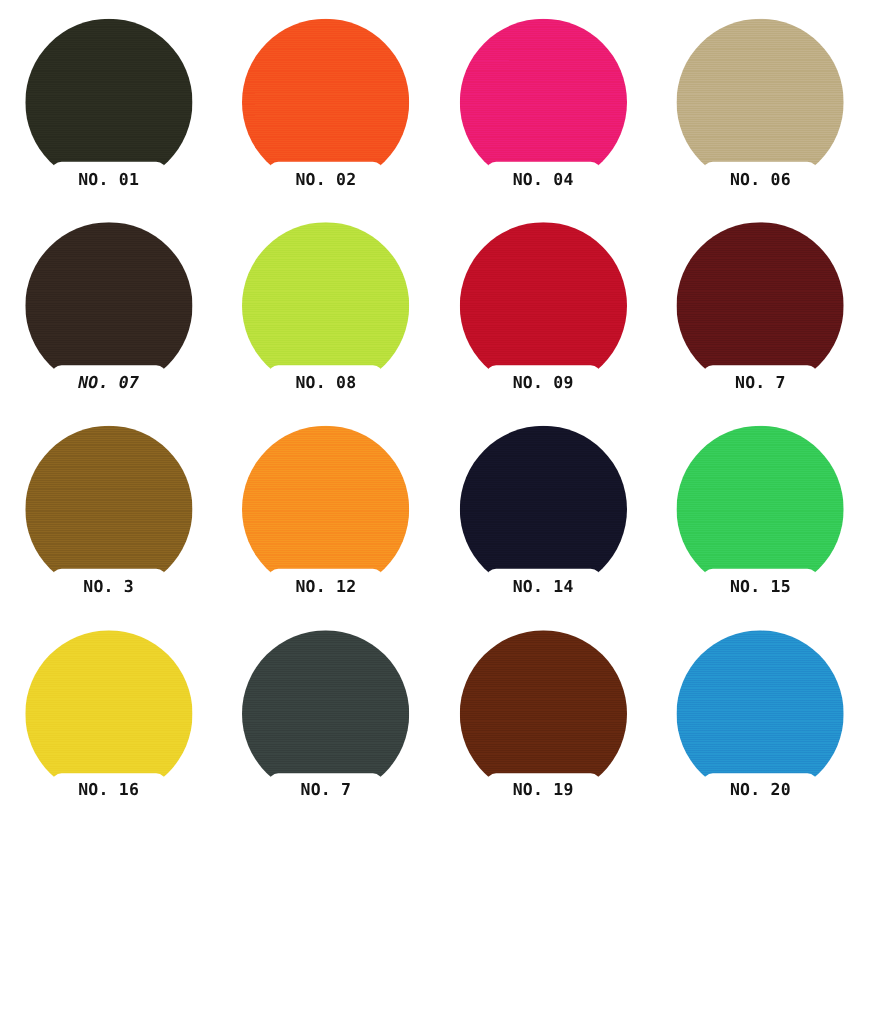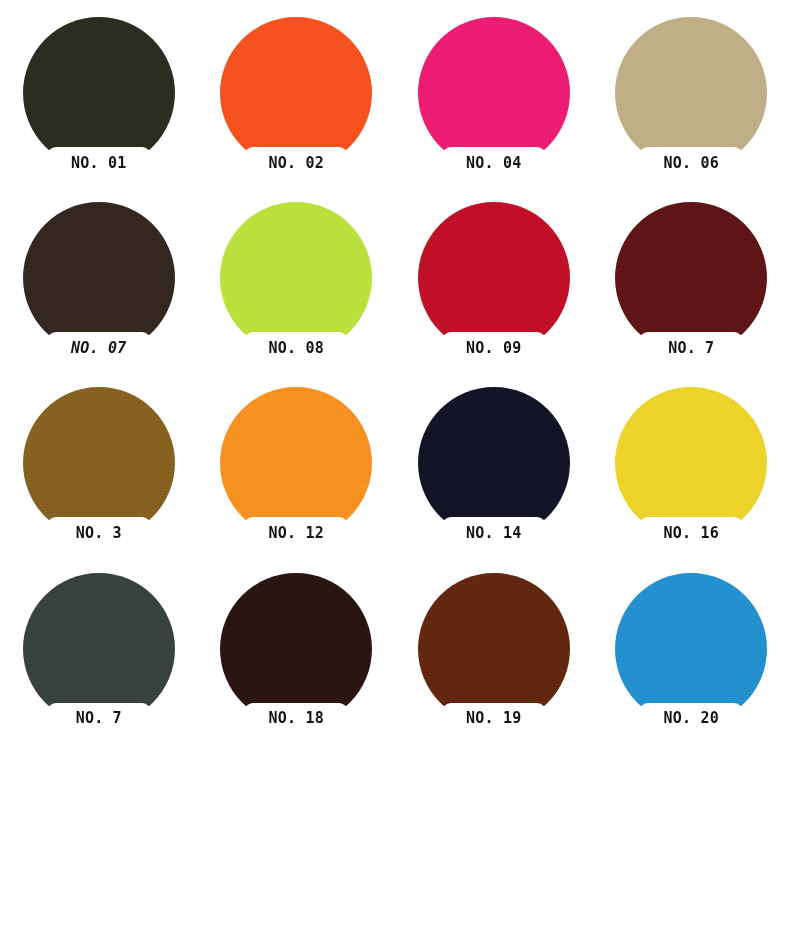--- a/index.html
+++ b/index.html
@@ -161,37 +161,37 @@
         </div>
       </div>
       <div class="swatch-cell">
         <div class="swatch-disc" style="background-color: rgb(20, 20, 40);">
           <div class="swatch-label">
             <span class="swatch-label-text">NO. 14</span>
           </div>
         </div>
       </div>
       <div class="swatch-cell">
+        <div class="swatch-disc" style="background-color: rgb(53, 203, 87);">
+          <div class="swatch-label">
+            <span class="swatch-label-text">NO. 15</span>
+          </div>
+        </div>
+      </div>
+      <div class="swatch-cell">
         <div class="swatch-disc" style="background-color: rgb(236, 211, 42);">
           <div class="swatch-label">
             <span class="swatch-label-text">NO. 16</span>
           </div>
         </div>
       </div>
       <div class="swatch-cell">
         <div class="swatch-disc" style="background-color: rgb(55, 65, 63);">
           <div class="swatch-label">
             <span class="swatch-label-text">NO. 7</span>
-          </div>
-        </div>
-      </div>
-      <div class="swatch-cell">
-        <div class="swatch-disc" style="background-color: rgb(42, 20, 18);">
-          <div class="swatch-label">
-            <span class="swatch-label-text">NO. 18</span>
           </div>
         </div>
       </div>
       <div class="swatch-cell">
         <div class="swatch-disc" style="background-color: rgb(98, 39, 15);">
           <div class="swatch-label">
             <span class="swatch-label-text">NO. 19</span>
           </div>
         </div>
       </div>

